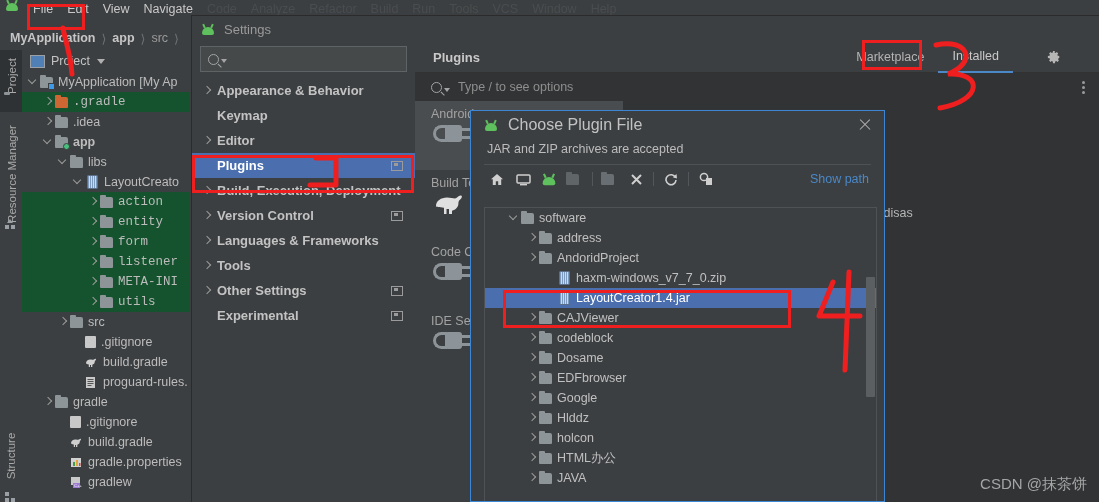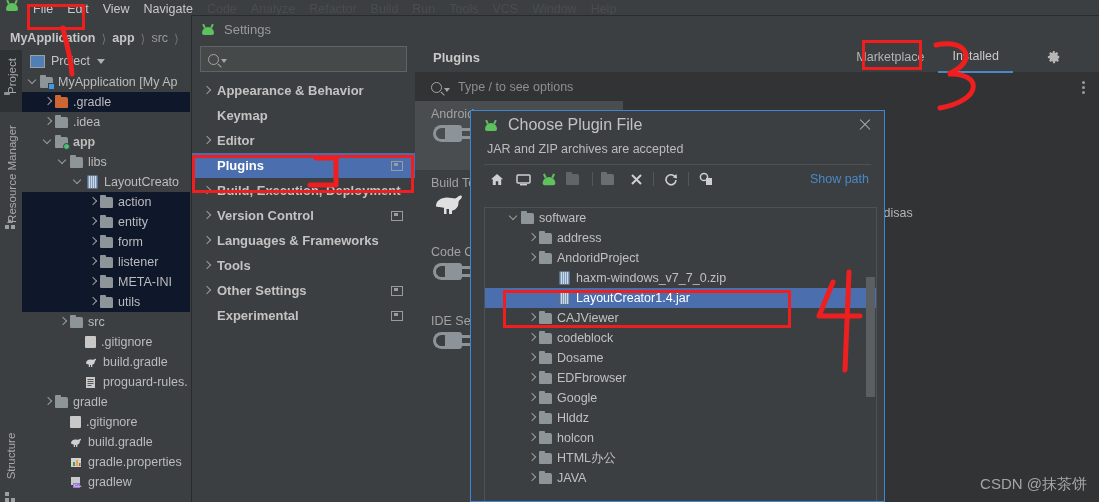--- a/index.html
+++ b/index.html
@@ -41,21 +41,21 @@
   .strip-ico{position:absolute;left:4px;width:13px;height:13px;}
 
   
   #project-panel{position:absolute;left:22px;top:50px;width:168px;height:452px;background:#3c3f41;}
   #project-head{height:22px;display:flex;align-items:center;padding-left:8px;background:#3c3f41;}
   .pj-ico{width:13px;height:11px;border:1.5px solid #9aa0a6;background:#4f7fb5;margin-right:6px;}
   #project-head .lbl{font-size:12.5px;color:#c3c3c3;}
   .caret-dn{width:0;height:0;border-left:4px solid transparent;border-right:4px solid transparent;
             border-top:5px solid #b0b0b0;margin-left:7px;}
   .tree-row{height:20px;display:flex;align-items:center;white-space:nowrap;font-size:12.5px;color:#bcbcbc;}
-  .tree-row.hl{background:#0f172a;}
+  .tree-row.hl{background:#14532d;font-family:Liberation Mono, monospace;}
   .arrow{width:10px;height:10px;margin-right:2px;flex:none;position:relative;}
   .arrow.r:after,.arrow.d:after{content:"";position:absolute;left:2px;top:1px;
       width:5px;height:5px;border-right:1.5px solid #9b9b9b;border-bottom:1.5px solid #9b9b9b;}
   .arrow.r:after{transform:rotate(-45deg);}
   .arrow.d:after{transform:rotate(45deg);top:0px;left:1px;}
   .fico{width:13px;height:11px;margin-right:5px;flex:none;position:relative;}
   .folder{background:#8d9599;border-radius:1px 2px 1px 1px;}
   .folder:before{content:"";position:absolute;left:0;top:-2px;width:6px;height:3px;background:#8d9599;border-radius:1px;}
   .folder.orange{background:#cc6633;}
   .folder.orange:before{background:#cc6633;}

